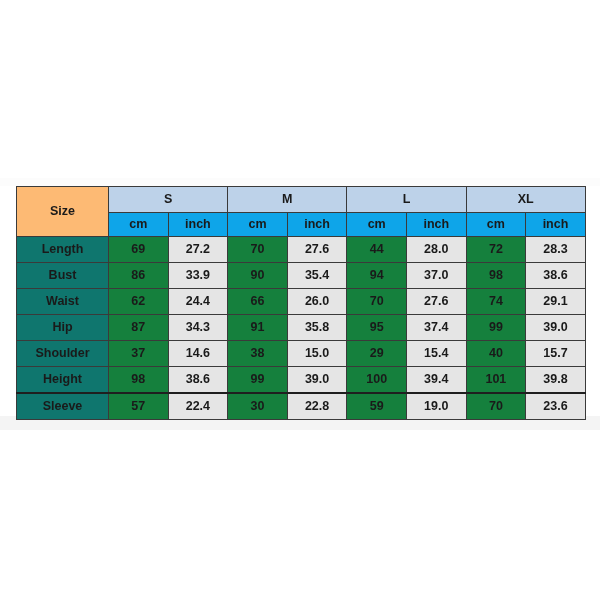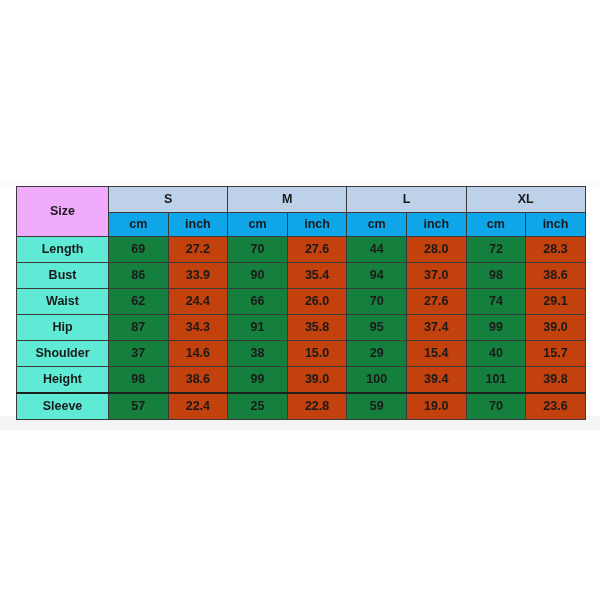--- a/index.html
+++ b/index.html
@@ -58,52 +58,52 @@
     font-size: 12.5px;
     line-height: 1;
   }
 
   
   col.c-label { width: 92px; }
   col.c-data  { width: 59.6px; }
 
   
   th.hdr-size {
-    background: #f0abfc;
+    background: #fdba74;
     height: 48px;
     font-size: 12.5px;
     margin-left: 12px;
   }
   th.hdr-group {
     background: #bdd2e9;
     height: 25px;
     font-size: 12.5px;
     border-bottom-width: 2px;
     border-bottom-color: #2b2b2b;
   }
   th.hdr-unit {
     background: #0ea5e9;
     height: 23px;
     font-size: 12px;
   }
 
   
   td.row-label {
-    background: #5eead4;
+    background: #0f766e;
     height: 25px;
     font-size: 12.5px;
   }
 
   
   td.cell-cm {
     background: #15803d;
     height: 25px;
   }
   td.cell-inch {
-    background: #c2410c;
+    background: #e5e5e5;
     height: 25px;
   }
 
   
   tr.row-last > td {
     border-top-width: 2px;
     border-top-color: #1f1f1f;
   }
   tr.row-last > td.row-label {
     border-top-width: 2px;
@@ -218,21 +218,21 @@
         <td class="cell-cm">100</td>
         <td class="cell-inch">39.4</td>
         <td class="cell-cm">101</td>
         <td class="cell-inch">39.8</td>
       </tr>
 
       <tr class="row-last">
         <td class="row-label">Sleeve</td>
         <td class="cell-cm">57</td>
         <td class="cell-inch">22.4</td>
-        <td class="cell-cm">25</td>
+        <td class="cell-cm">30</td>
         <td class="cell-inch">22.8</td>
         <td class="cell-cm">59</td>
         <td class="cell-inch">19.0</td>
         <td class="cell-cm">70</td>
         <td class="cell-inch">23.6</td>
       </tr>
 
     </tbody>
   </table>
 </div>

